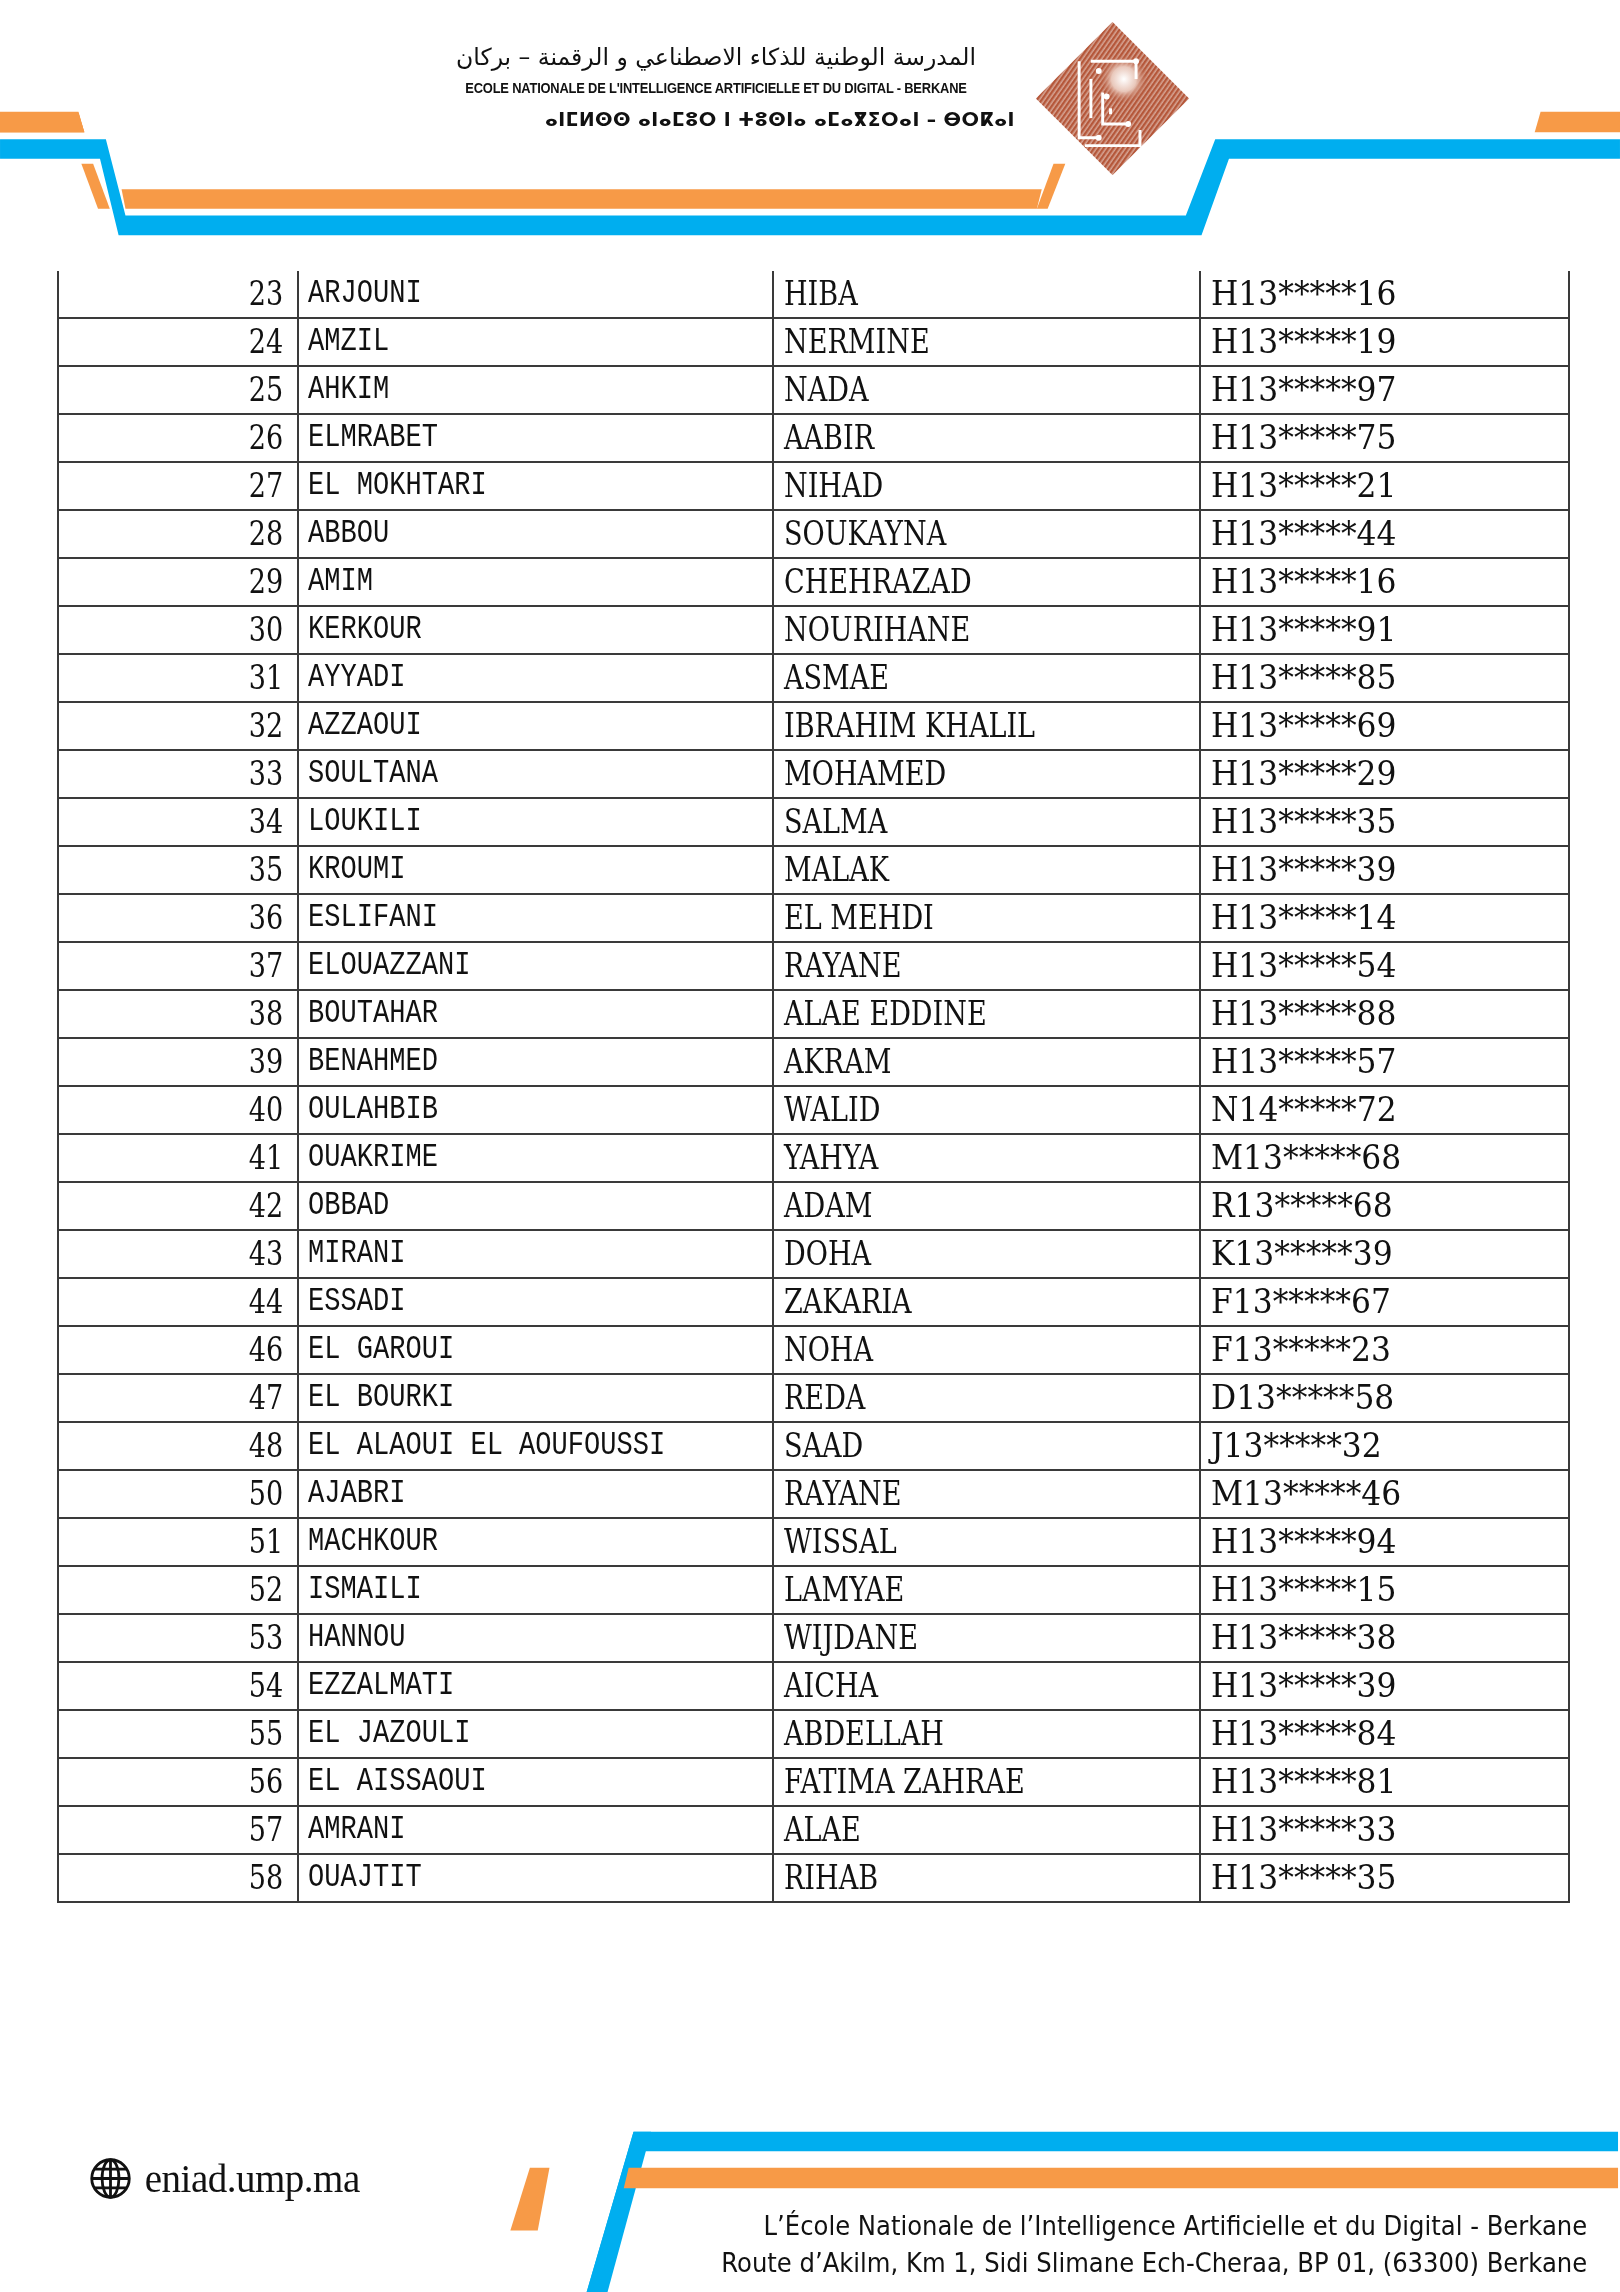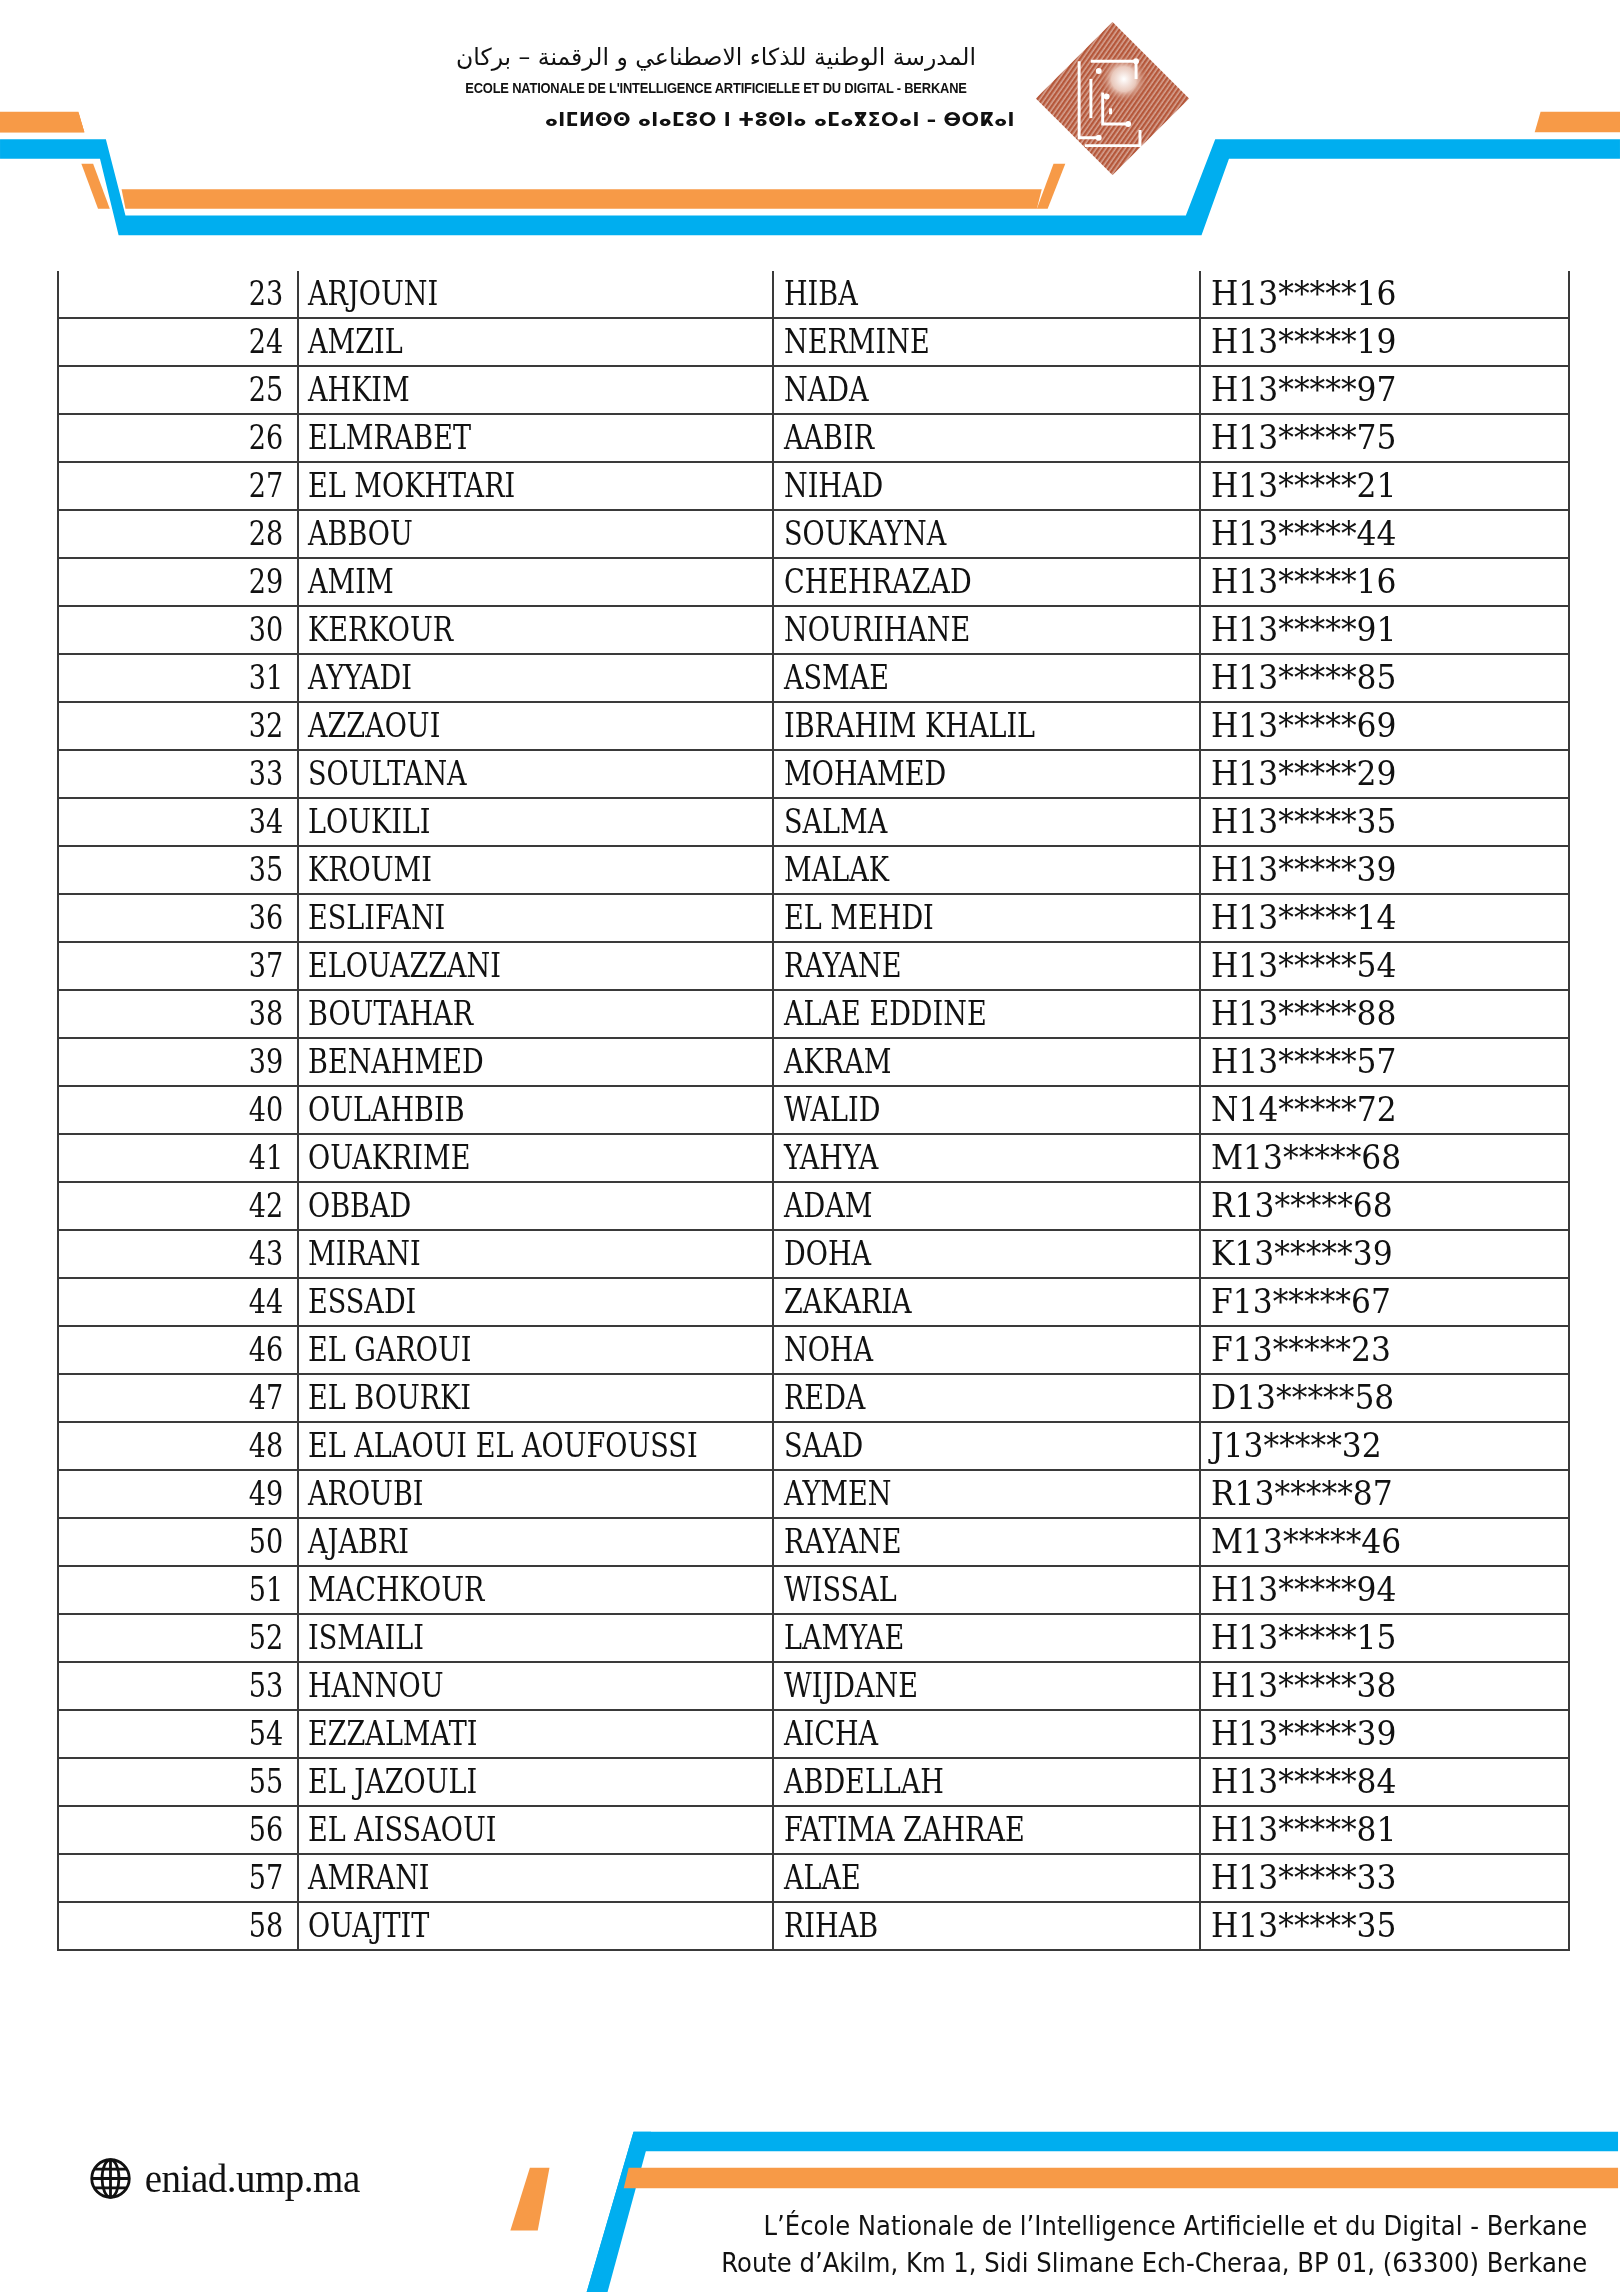--- a/index.html
+++ b/index.html
@@ -13,21 +13,21 @@
     .header-french { font-family: "Liberation Sans", sans-serif; font-weight: bold; font-size: 14px; letter-spacing: -0.2px; line-height: 21.6px; margin-top: 5.9px; white-space: nowrap; transform: scaleX(0.92); }
     .header-tifinagh { font-family: "DejaVu Sans", sans-serif; font-weight: bold; font-size: 18.6px; line-height: 25.5px; margin-top: 7.8px; white-space: nowrap; letter-spacing: 0.5px; text-align: right; }
     .logo { position: absolute; left: 1034px; top: 19.6px; width: 157px; height: 157px; }
 
     
     .table-wrap { position: absolute; left: 57px; top: 271px; width: 1506px; }
     table.roster { border-collapse: collapse; width: 1506px; table-layout: fixed; }
     table.roster td { border: 2px solid #3a3a3a; height: 46px; padding: 0 9.8px; font-size: 33px; line-height: 46px; white-space: nowrap; overflow: hidden; font-family: "DejaVu Serif", serif; }
     table.roster tr:first-child td { border-top: none; }
     table.roster td.c-num { text-align: right; width: 218px; }
-    table.roster td.c-last { width: 454px; }
+    table.roster td.c-last { width: 454px; font-family: Liberation Mono, monospace; }
     table.roster td.c-first { width: 405px; }
     table.roster td.c-id { width: 348px; }
     .cond { display: inline-block; transform: scaleX(0.82); transform-origin: left center; }
     .cond-c { display: inline-block; transform: scaleX(0.82); transform-origin: center center; }
     .id { display: inline-block; transform: scaleX(0.95); transform-origin: left center; }
 
     
     .footer { position: absolute; left: 0; top: 2117px; width: 1620px; height: 175px; }
     .footer svg.bands { position: absolute; left: 0; top: 0; }
     .website { position: absolute; left: 88px; top: 39px; display: flex; align-items: center; gap: 11.8px; }
@@ -237,26 +237,20 @@
           <td class="c-first"><span class="cond">REDA</span></td>
           <td class="c-id"><span class="id">D13*****58</span></td>
         </tr>
         <tr>
           <td class="c-num"><span class="cond-c">48</span></td>
           <td class="c-last"><span class="cond">EL ALAOUI EL AOUFOUSSI</span></td>
           <td class="c-first"><span class="cond">SAAD</span></td>
           <td class="c-id"><span class="id">J13*****32</span></td>
         </tr>
         <tr>
-          <td class="c-num"><span class="cond-c">49</span></td>
-          <td class="c-last"><span class="cond">AROUBI</span></td>
-          <td class="c-first"><span class="cond">AYMEN</span></td>
-          <td class="c-id"><span class="id">R13*****87</span></td>
-        </tr>
-        <tr>
           <td class="c-num"><span class="cond-c">50</span></td>
           <td class="c-last"><span class="cond">AJABRI</span></td>
           <td class="c-first"><span class="cond">RAYANE</span></td>
           <td class="c-id"><span class="id">M13*****46</span></td>
         </tr>
         <tr>
           <td class="c-num"><span class="cond-c">51</span></td>
           <td class="c-last"><span class="cond">MACHKOUR</span></td>
           <td class="c-first"><span class="cond">WISSAL</span></td>
           <td class="c-id"><span class="id">H13*****94</span></td>

